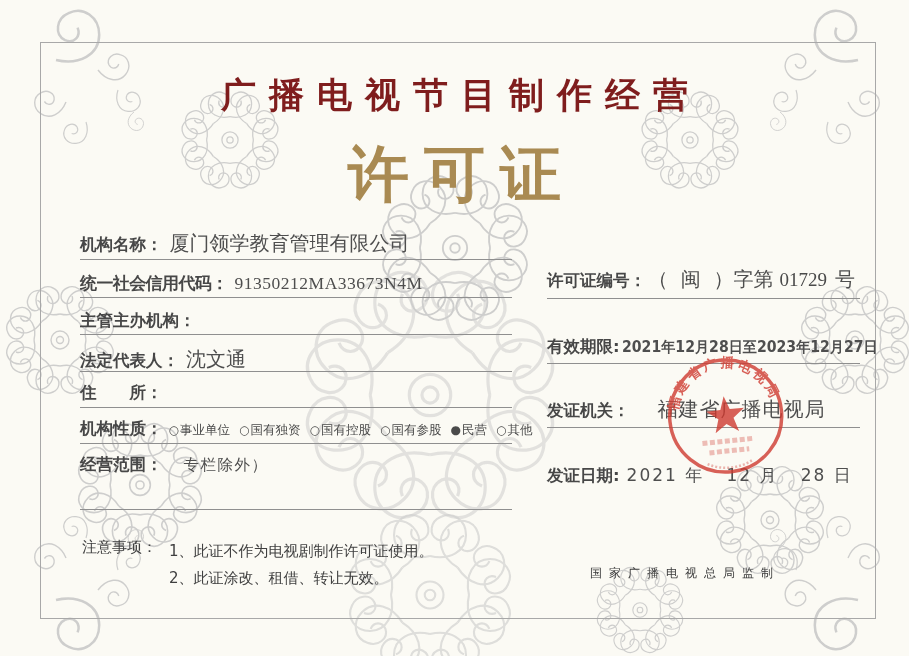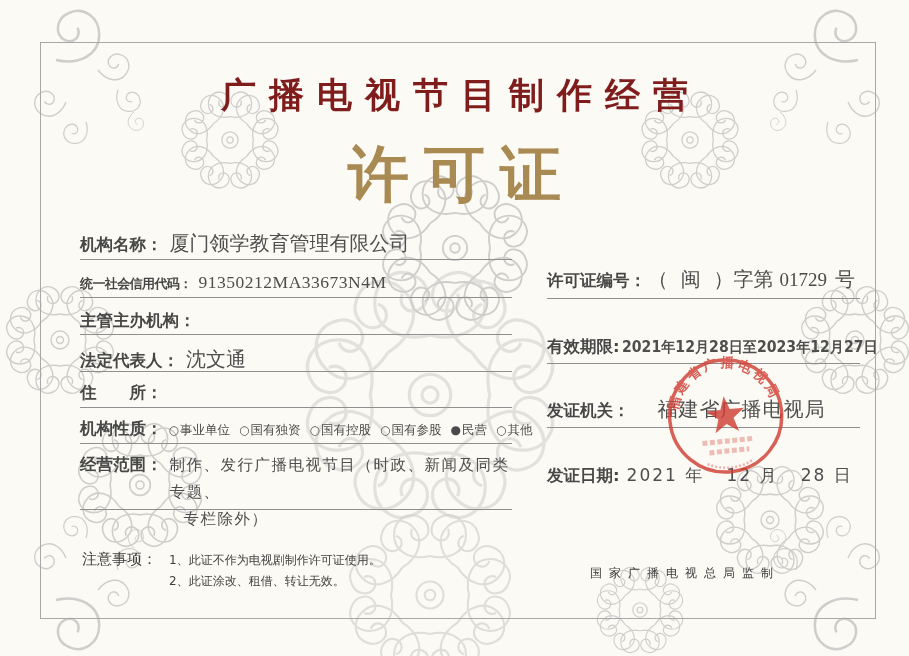--- a/index.html
+++ b/index.html
@@ -21,41 +21,41 @@
     position:absolute; left:0; top:72px; width:100%;
     text-align:center; font-size:35px; font-weight:700;
     letter-spacing:13px; text-indent:13px; color:#7f1d1d;
   }
   .title2 {
     position:absolute; left:0; top:134px; width:100%;
     text-align:center; font-size:61px; font-weight:900;
     letter-spacing:15px; text-indent:15px; color:#a98a52;
   }
 
-  .row { position:absolute; display:flex; align-items:baseline; padding-bottom:10px; }
+  .row { position:absolute; display:flex; align-items:baseline; padding-bottom:10px;text-align:center; }
   .row.u { border-bottom:1px solid #8f8f8f; }
   .colL { left:80px;  width:432px; }
   .colR { left:547px; width:313px; }
 
   .lbl { font-weight:700; color:#474747; font-size:16.5px; white-space:pre; flex-shrink:0; }
-  .lbl.small { font-size:13px; letter-spacing:-0.6px; }
+  .lbl.small { font-size:17px; letter-spacing:-0.6px; }
   .val { color:#4e4e4e; font-size:20px; margin-left:7px; white-space:pre; }
   .val.serif { font-family:"Liberation Serif", serif; font-size:17.5px; letter-spacing:0.5px; }
   .val.cond { font-weight:700; font-size:15px; display:inline-block; transform:scaleX(.94); transform-origin:left bottom; white-space:nowrap; }
   .num.serif { font-family:"Liberation Serif", serif; font-size:19px; margin:0 6px; color:#4a4a4a; }
 
   .options { display:flex; gap:9px; margin-left:6px; font-size:12.5px; color:#4a4a4a; white-space:nowrap; }
   .opt { display:flex; align-items:baseline; }
   .opt .marker { margin-right:1px; font-size:12px; }
 
   .scope-val { margin-left:7px; font-size:15.5px; color:#4e4e4e; line-height:1.75; letter-spacing:1.5px; }
 
-  .notes { position:absolute; left:82px; top:550px; display:flex; }
+  .notes { position:absolute; left:82px; top:538px; display:flex; }
   .notes-label { font-size:15px; color:#3f3f3f; font-weight:500; white-space:pre; }
-  .notes-lines { margin-left:12px; font-size:12px; color:#3f3f3f; line-height:1.78; }
+  .notes-lines { margin-left:12px; font-size:15px; color:#3f3f3f; line-height:1.78; }
 
   .footer {
     position:absolute; left:590px; top:565px;
     font-size:12px; color:#3b3b3b; letter-spacing:7px; font-weight:500;
   }
 
   .seal { position:absolute; left:656px; top:352px; transform:rotate(-6deg); }
 </style>
 </head>
 <body>
@@ -161,21 +161,20 @@
     <span class="opt">
         <span class="marker">○</span>
         <span>其他</span>
       </span>
   </span>
 </div>
 
 <div class="row u colL" style="top:452px;height:58px;align-items:flex-start">
   <span class="lbl" style="line-height:1.6">经营范围：</span>
   <span class="scope-val">
-    <span style="display:block">制作、发行广播电视节目（时政、新闻及同类专题、</span>
     <span style="display:block;text-indent:14px">专栏除外）</span>
   </span>
 </div>
 
 <div class="row u colR" style="top:266px;height:33px">
   <span class="lbl">许可证编号：</span>
   <span class="val" style="margin-left:2px">（  闽  ）字第</span>
   <span class="num serif">01729</span>
   <span class="val" style="margin-left:2px">号</span>
 </div>

